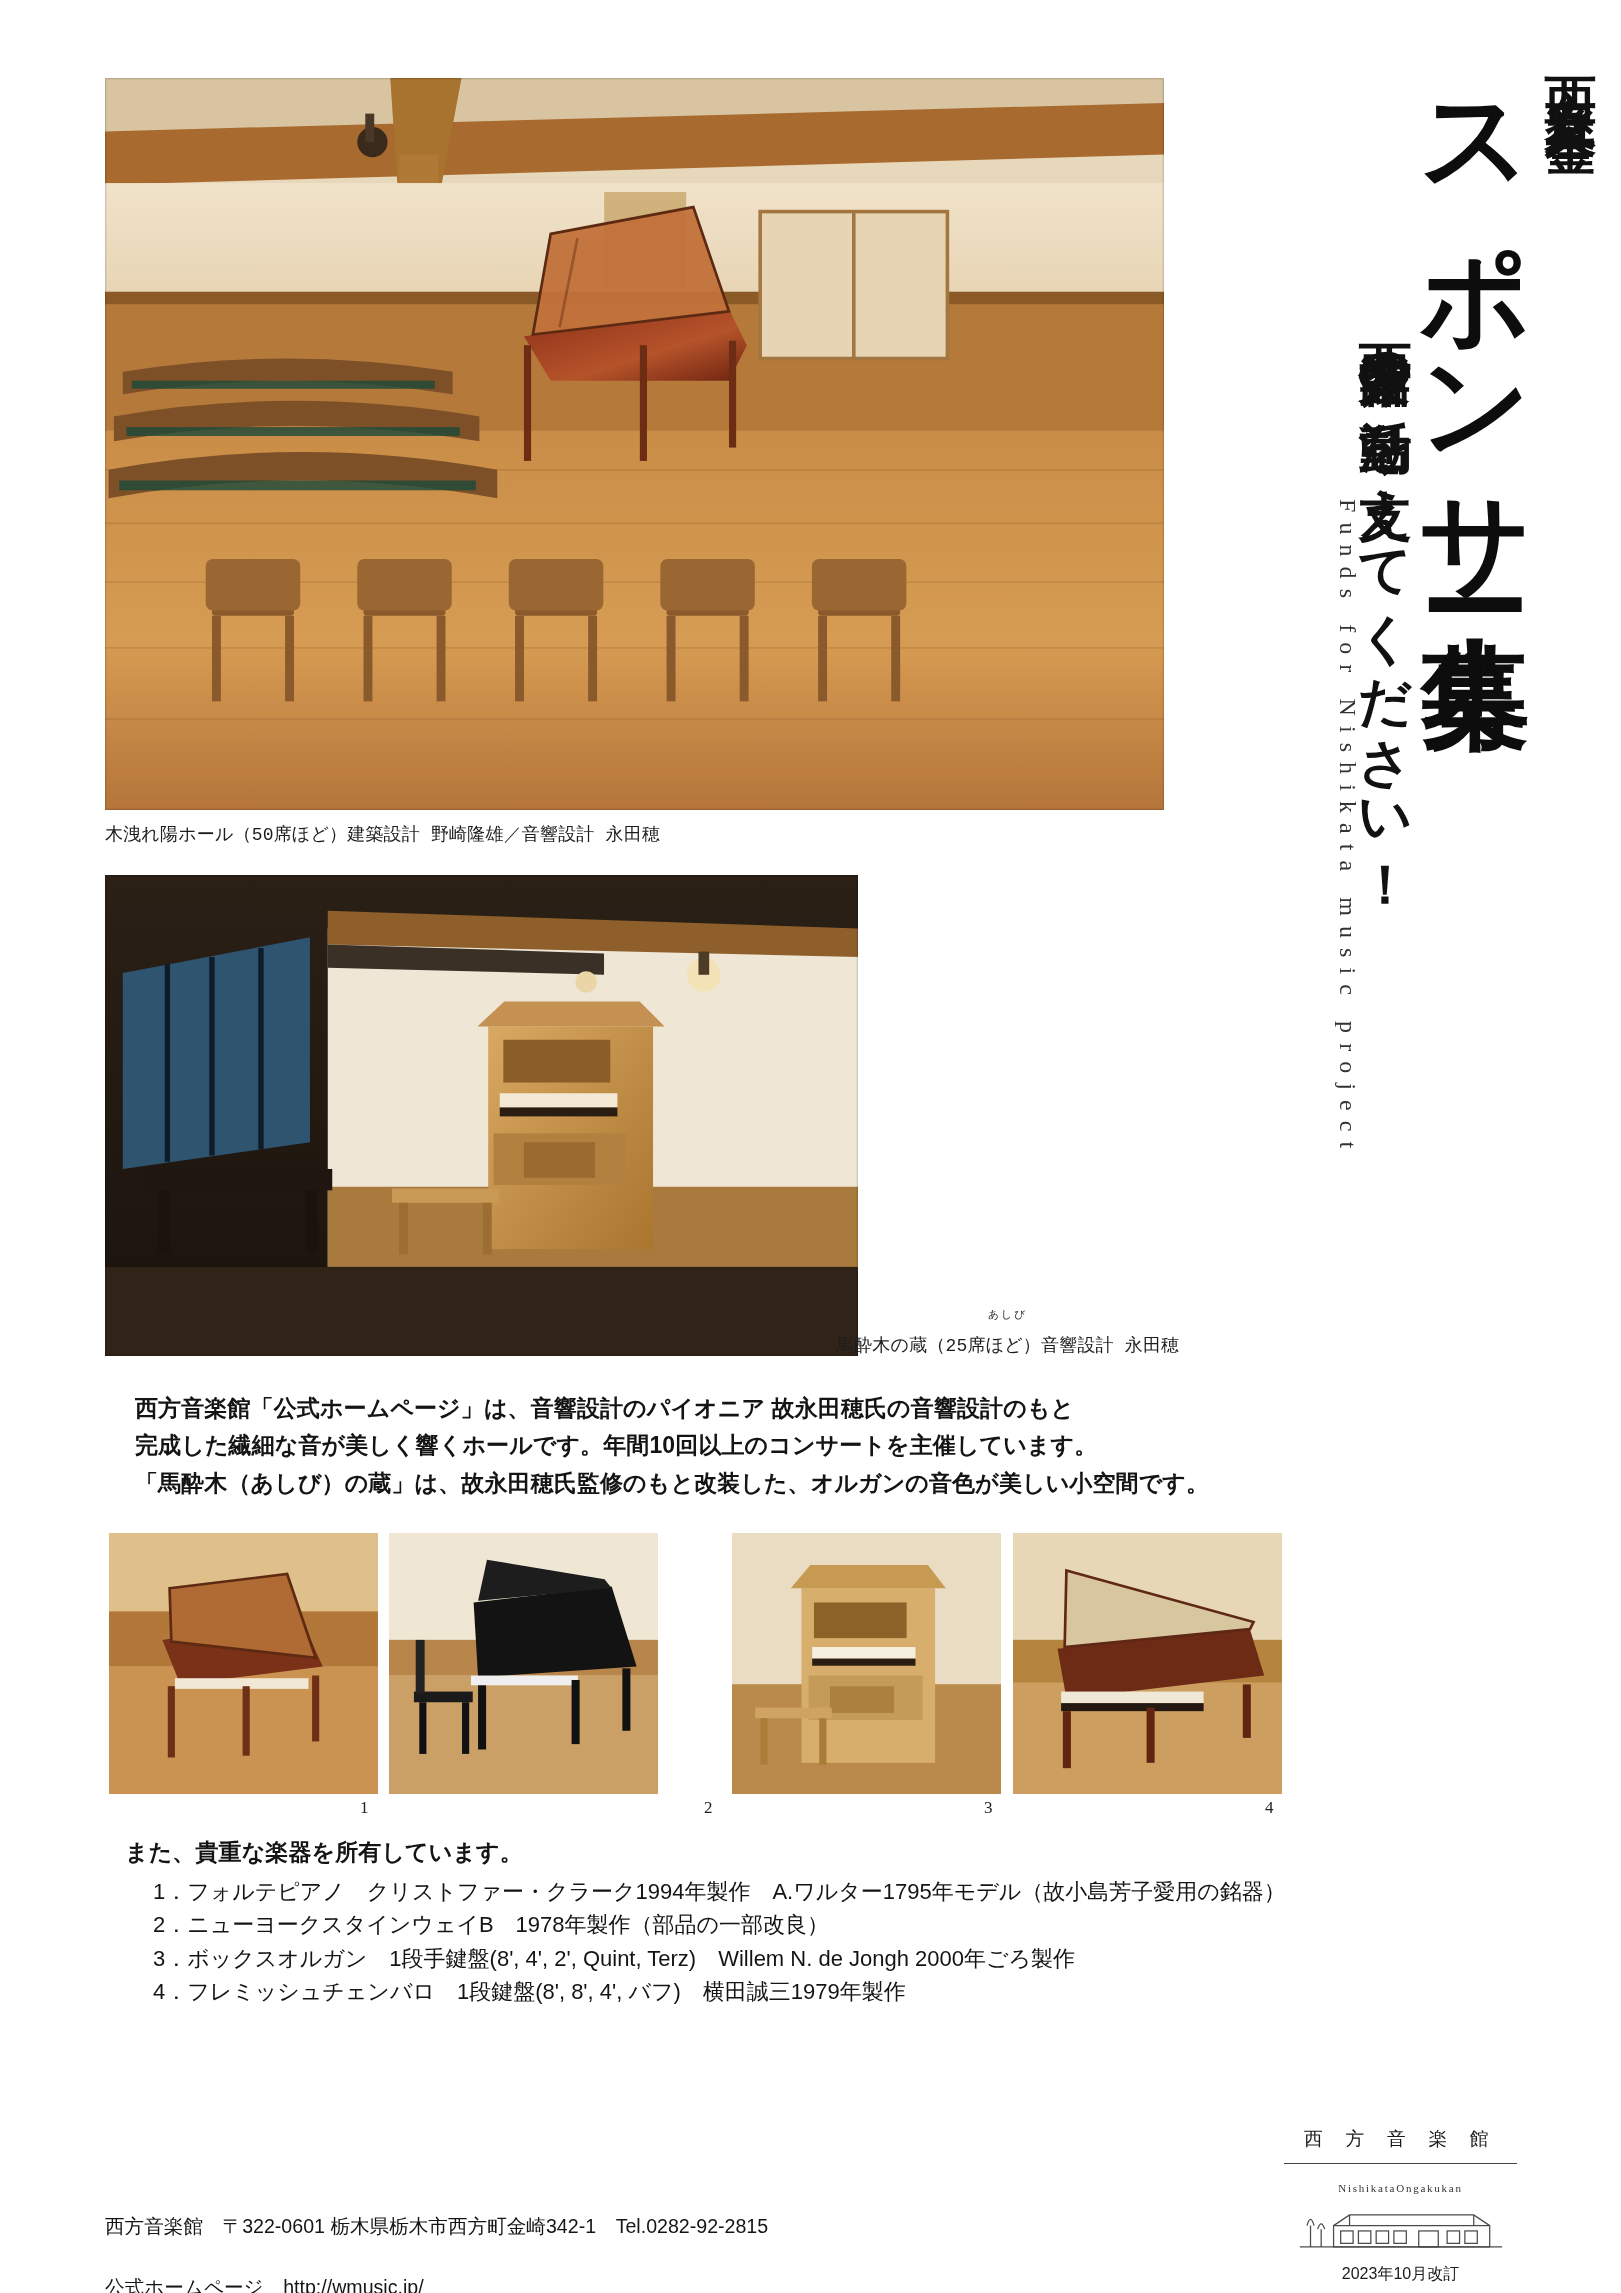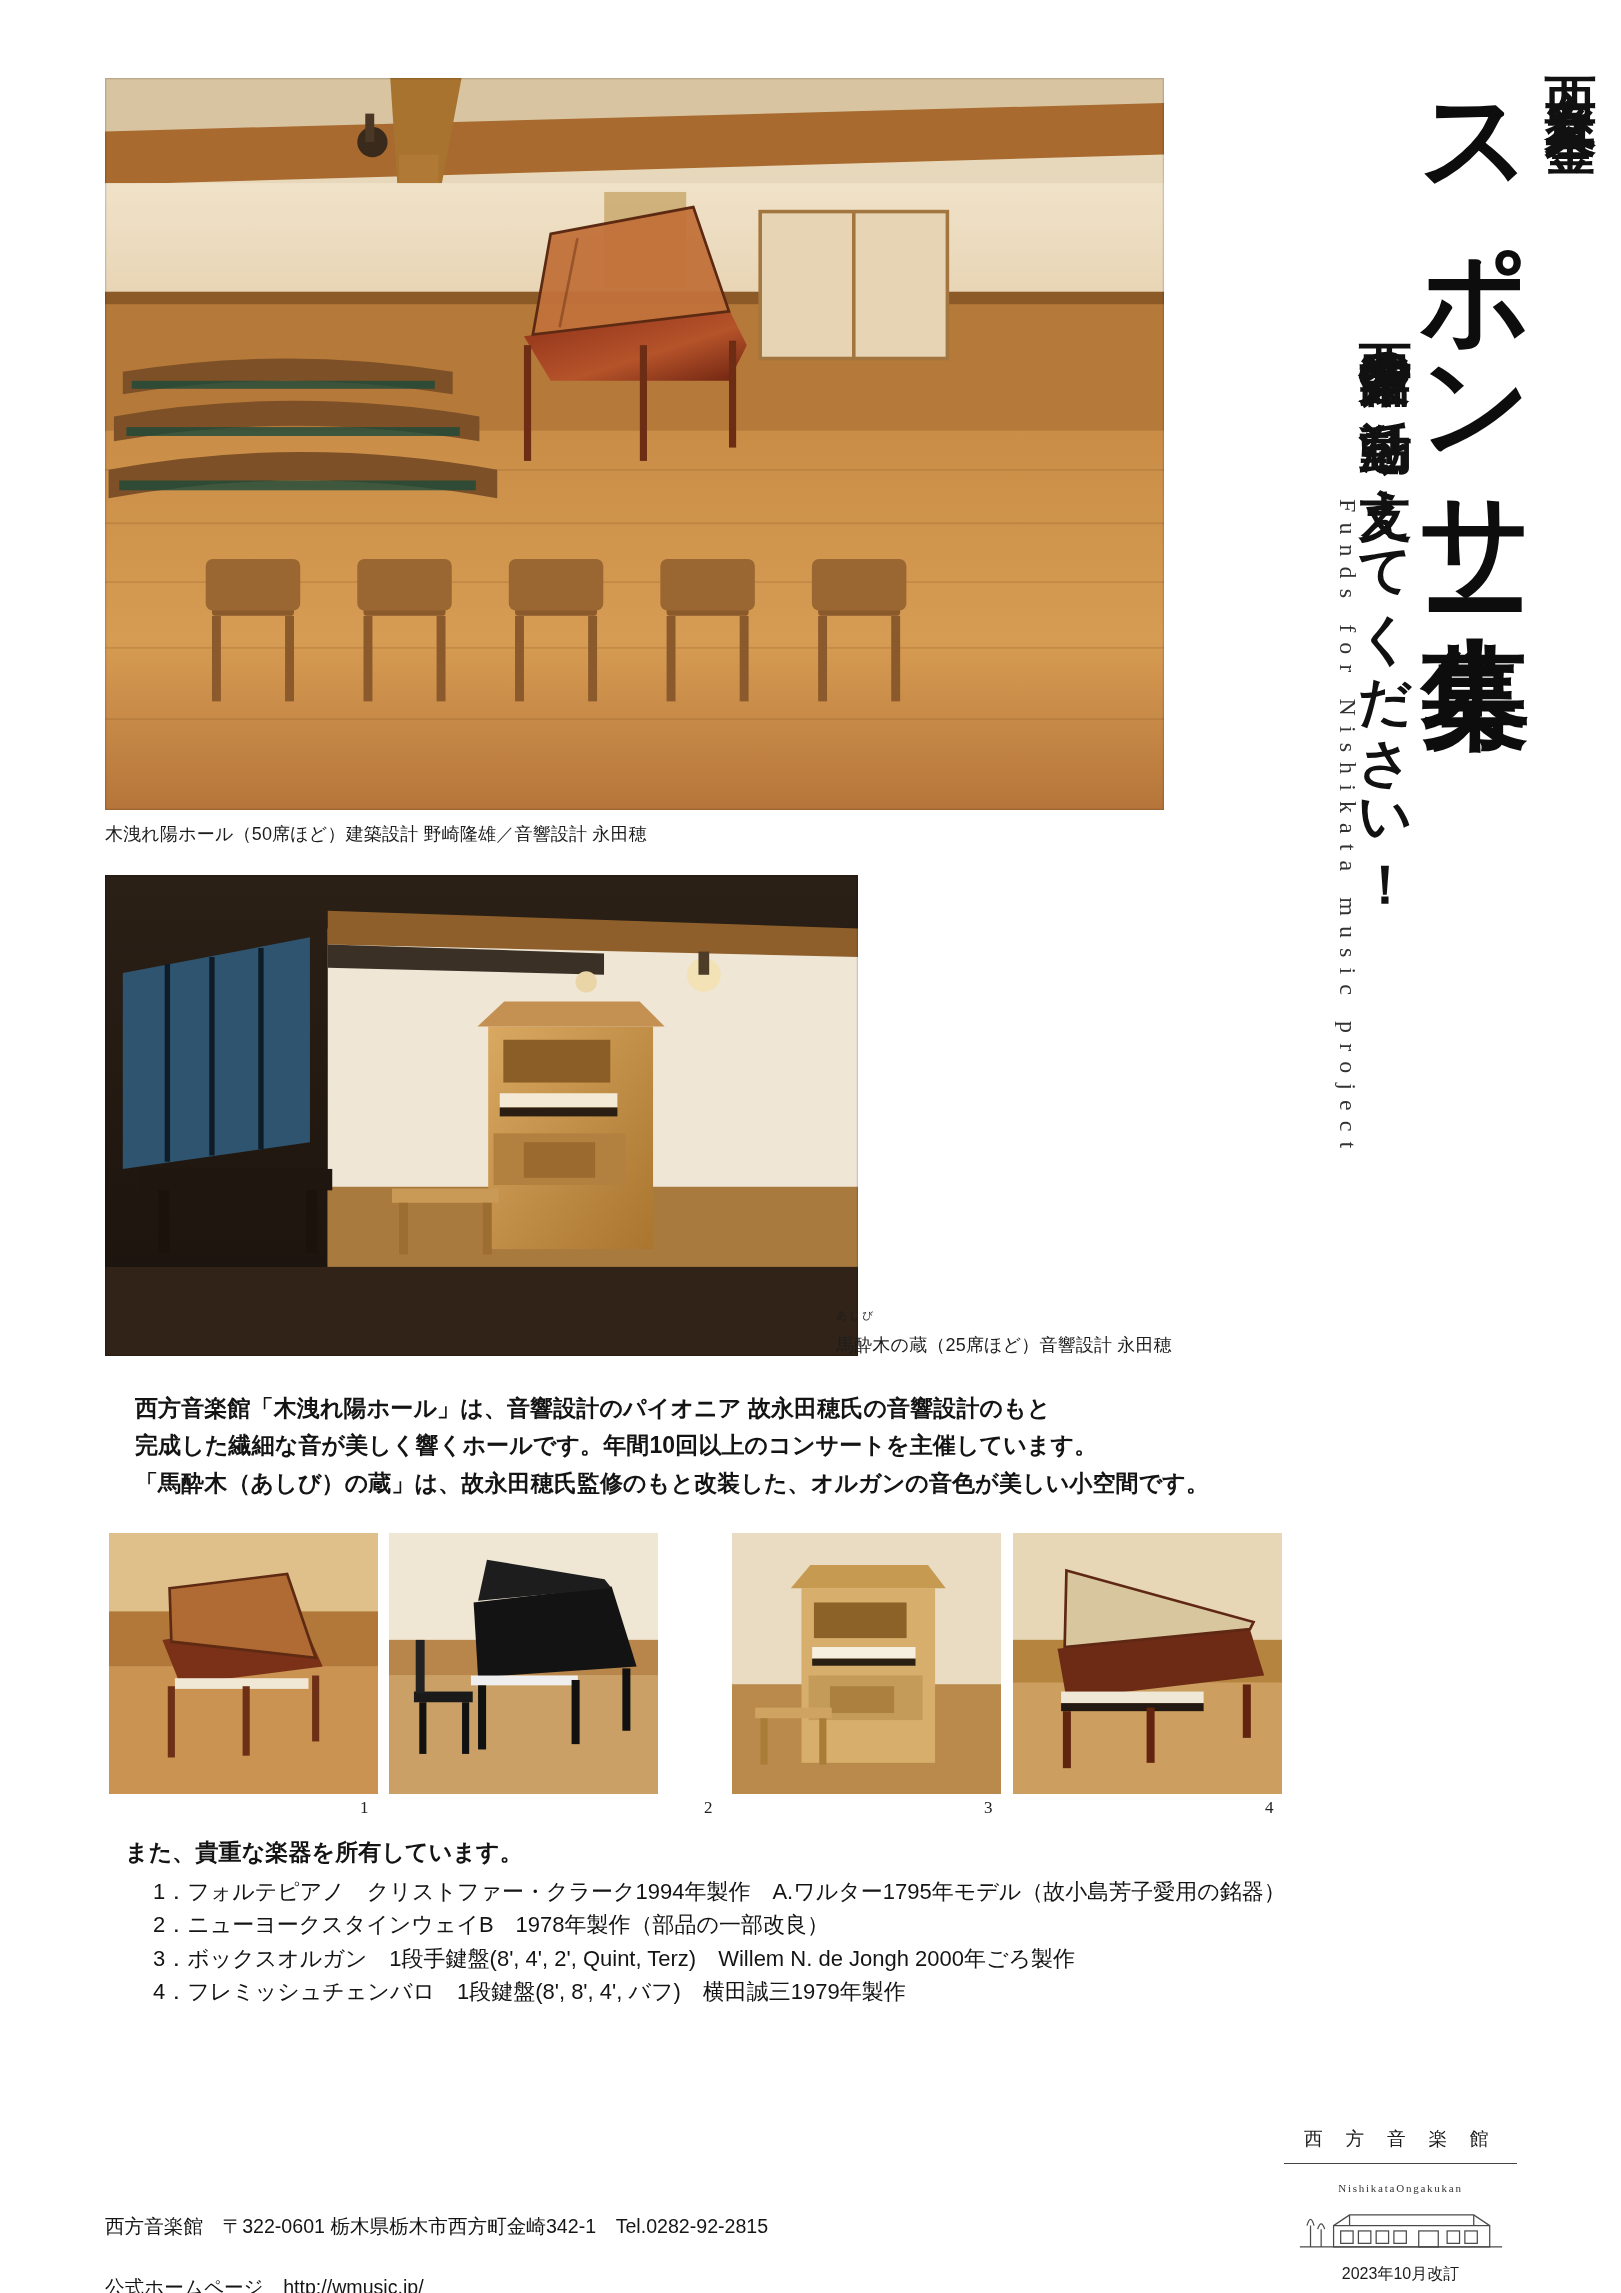--- a/index.html
+++ b/index.html
@@ -75,23 +75,24 @@
   
   .photo {
     position: absolute;
     overflow: hidden;
     background: #2a1c12;
   }
   .cap {
     position: absolute;
     font-size: 18px;
     color: #1d1d1d;
-    font-family: Liberation Sans, sans-serif;
+    font-family: Liberation Mono, monospace;
     letter-spacing: 0.01em;
     white-space: nowrap;
+    text-align: center;
   }
   .cap .ruby {
     font-size: 10.7px;
     letter-spacing: 0.2em;
     display: block;
     line-height: 1;
     margin-bottom: 12px;
   }
 
   
@@ -360,21 +361,21 @@
       <rect x="60" y="354" width="12" height="70" fill="#1b120c"></rect>
       <rect x="226" y="354" width="12" height="70" fill="#1b120c"></rect>
       <rect x="0" y="0" width="845" height="540" fill="none" stroke="#00000022" stroke-width="3"></rect>
     </svg>
   </div>
   <div class="cap" id="cap-organ" style="left:836px; top:1310px;">
     <span class="ruby">あしび</span>
     <span>馬酔木の蔵（25席ほど）音響設計 永田穂</span>
   </div>
 
-  <div class="para" id="para-intro">西方音楽館「木洩れ陽ホール」は、音響設計のパイオニア 故永田穂氏の音響設計のもと
+  <div class="para" id="para-intro">西方音楽館「公式ホームページ」は、音響設計のパイオニア 故永田穂氏の音響設計のもと
 完成した繊細な音が美しく響くホールです。年間10回以上のコンサートを主催しています。
 「馬酔木（あしび）の蔵」は、故永田穂氏監修のもと改装した、オルガンの音色が美しい小空間です。</div>
 
   <div class="thumb" id="thumb-1">
     <svg width="269" height="261" viewBox="0 0 302 293" preserveAspectRatio="none">
       <rect width="302" height="293" fill="#c89153"></rect>
       <rect y="0" width="302" height="150" fill="#e0c08a"></rect>
       <rect y="88" width="302" height="62" fill="#b1783a"></rect>
       <rect y="150" width="302" height="143" fill="#cb9352"></rect>
       <g>

